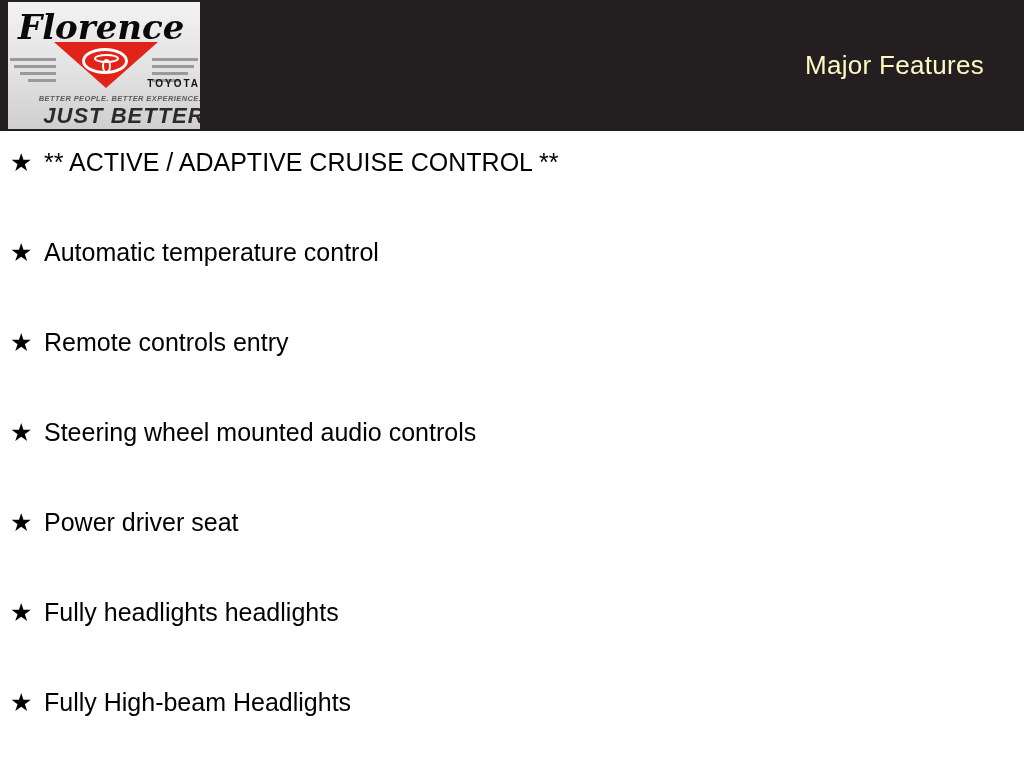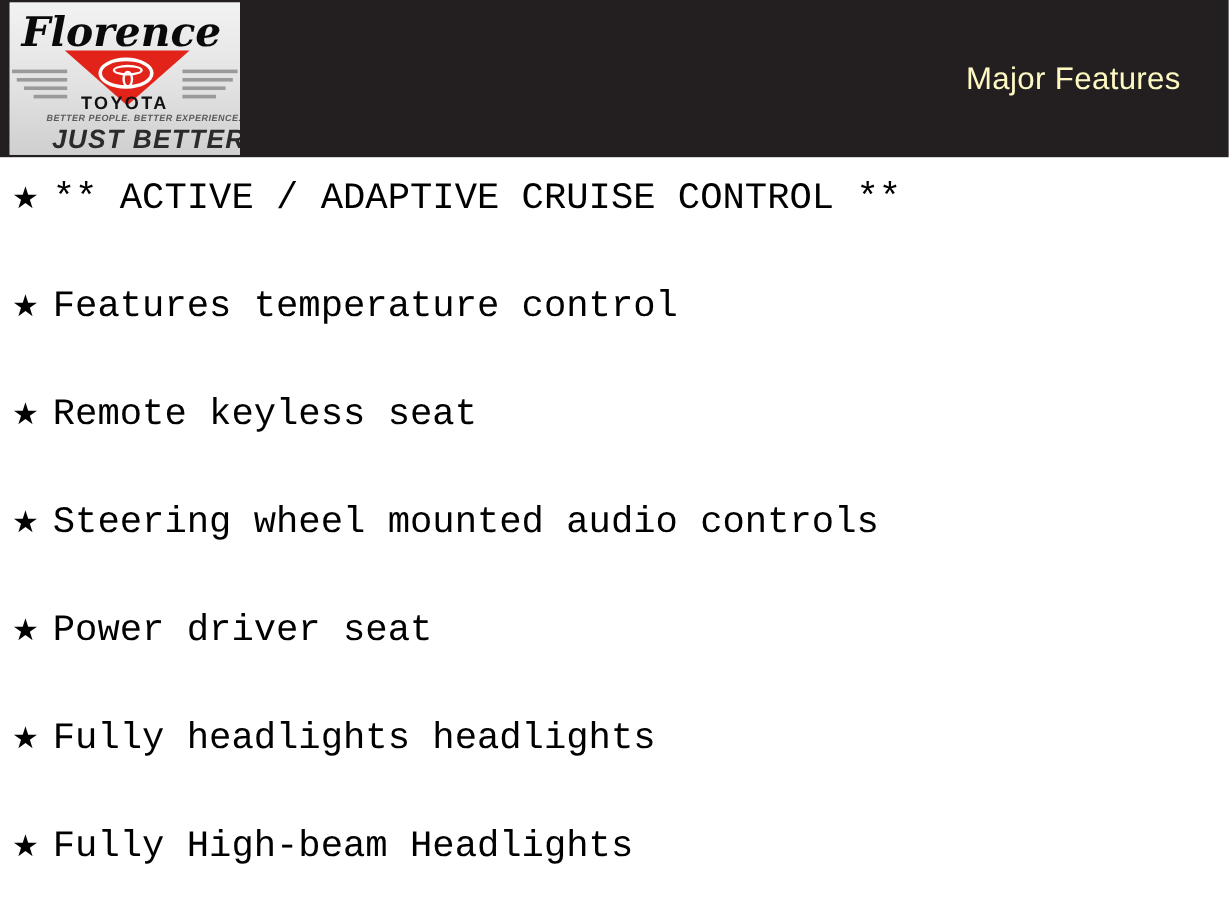--- a/index.html
+++ b/index.html
@@ -98,23 +98,23 @@
     height: 14px;
     border: 2px solid #ffffff;
     border-radius: 50%;
     box-sizing: border-box;
   }
   .logo-toyota-word {
     position: absolute;
     left: 0;
     top: 76px;
     width: 192px;
-    text-align: center;
-    font-family: "Liberation Sans", sans-serif;
-    font-size: 15px;
+    text-align: right;
+    font-family: "Liberation Sans", sans-serif;
+    font-size: 10px;
     font-weight: bold;
     letter-spacing: 2px;
     color: #111111;
   }
   .wing {
     position: absolute;
     height: 3px;
     background: #9a9a9a;
   }
   .wing.l1 { left: 2px; top: 56px; width: 46px; }
@@ -177,24 +177,24 @@
   }
   .bullet-star {
     flex: 0 0 auto;
     width: 34px;
     font-size: 25px;
     line-height: 1;
     color: #000000;
     font-family: "DejaVu Sans", sans-serif;
   }
   .feature-text {
-    font-size: 31px;
+    font-size: 25px;
     line-height: 1;
     color: #000000;
-    font-family: Liberation Mono, monospace;
+    font-family: Liberation Sans, sans-serif;
     white-space: nowrap;
   }
 </style>
 </head>
 <body>
 
 <div class="page">
 
   <div class="header">
 
@@ -222,25 +222,25 @@
     <div class="header-title">Major Features</div>
   </div>
 
   <ul class="features">
     <li class="feature-row">
       <span class="bullet-star">★</span>
       <span class="feature-text">** ACTIVE / ADAPTIVE CRUISE CONTROL **</span>
     </li>
     <li class="feature-row">
       <span class="bullet-star">★</span>
-      <span class="feature-text">Features temperature control</span>
-    </li>
-    <li class="feature-row">
-      <span class="bullet-star">★</span>
-      <span class="feature-text">Remote keyless seat</span>
+      <span class="feature-text">Automatic temperature control</span>
+    </li>
+    <li class="feature-row">
+      <span class="bullet-star">★</span>
+      <span class="feature-text">Remote controls entry</span>
     </li>
     <li class="feature-row">
       <span class="bullet-star">★</span>
       <span class="feature-text">Steering wheel mounted audio controls</span>
     </li>
     <li class="feature-row">
       <span class="bullet-star">★</span>
       <span class="feature-text">Power driver seat</span>
     </li>
     <li class="feature-row">

